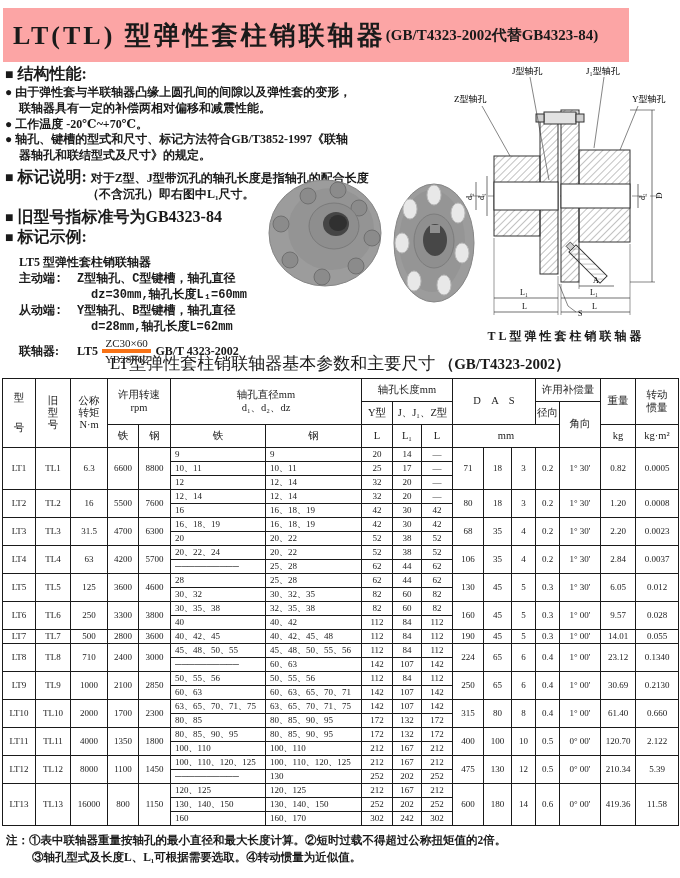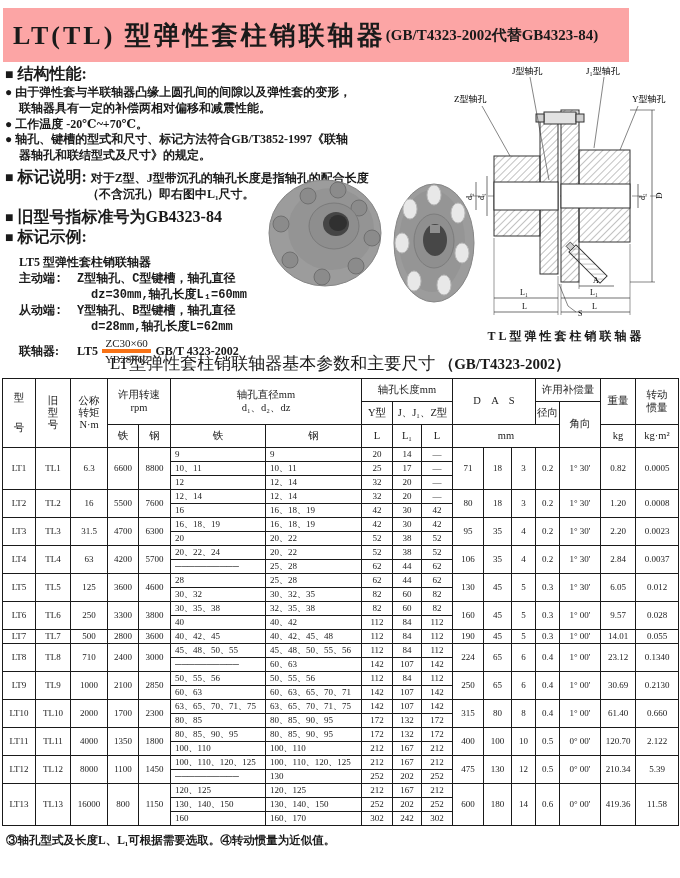--- a/index.html
+++ b/index.html
@@ -361,21 +361,21 @@
           <td rowspan="2">LT3</td>
           <td rowspan="2">TL3</td>
           <td rowspan="2">31.5</td>
           <td rowspan="2">4700</td>
           <td rowspan="2">6300</td>
           <td class="al">16、18、19</td>
           <td class="al">16、18、19</td>
           <td>42</td>
           <td>30</td>
           <td>42</td>
-          <td rowspan="2">95</td>
+          <td rowspan="2">68</td>
           <td rowspan="2">35</td>
           <td rowspan="2">4</td>
           <td rowspan="2">0.2</td>
           <td rowspan="2">1° 30'</td>
           <td rowspan="2">2.20</td>
           <td rowspan="2">0.0023</td>
         </tr>
         <tr>
           <td class="al">20</td>
           <td class="al">20、22</td>
@@ -640,16 +640,17 @@
           <td class="al">160</td>
           <td class="al">160、170</td>
           <td>302</td>
           <td>242</td>
           <td>302</td>
         </tr>
       </tbody>
   </table>
 
   <div class="notes">
+    <div>注：①表中联轴器重量按轴孔的最小直径和最大长度计算。②短时过载不得超过公称扭矩值的2倍。</div>
     <div>③轴孔型式及长度L、L₁可根据需要选取。④转动惯量为近似值。</div>
   </div>
 
 </div>
 
 </body></html>

